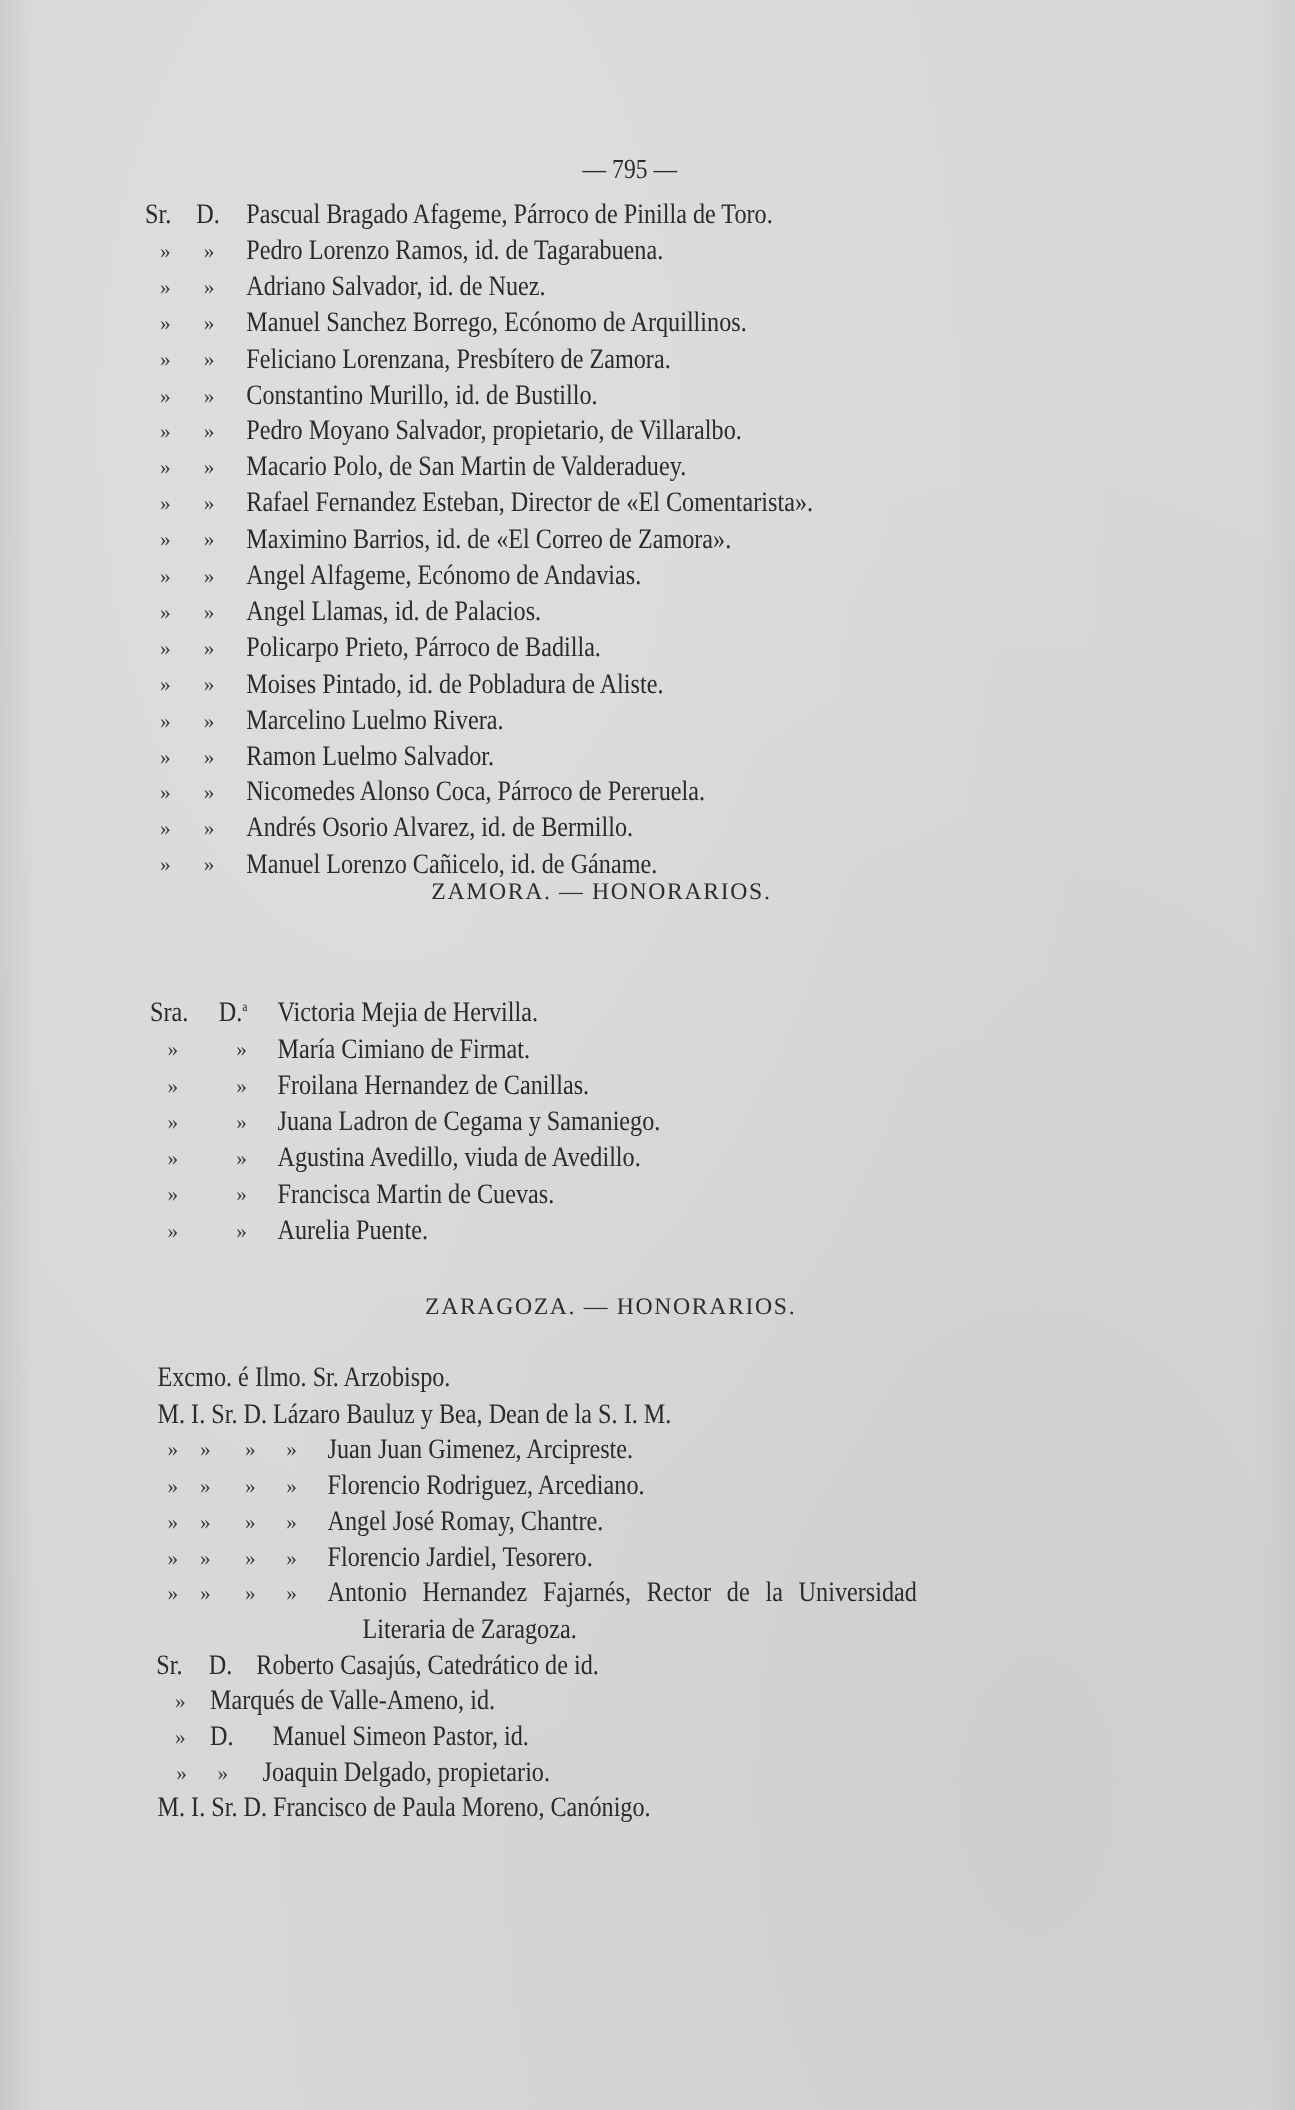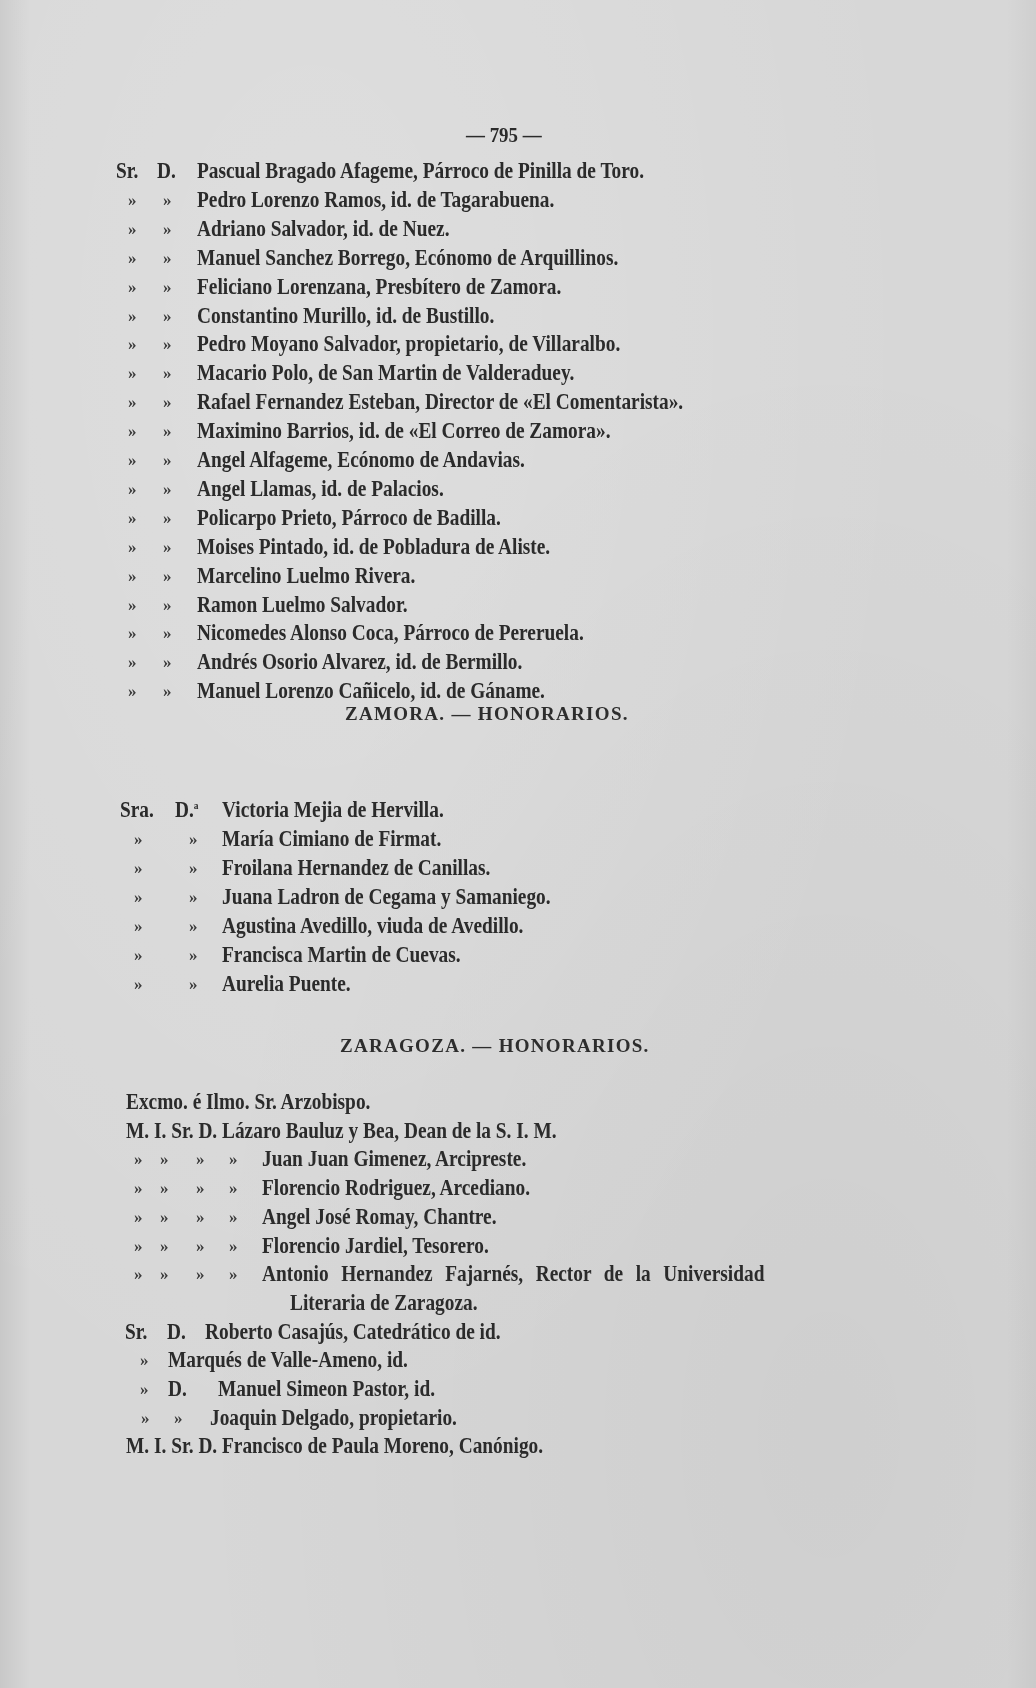--- a/index.html
+++ b/index.html
@@ -6,21 +6,21 @@
   body {
     width: 1036px; height: 1688px; position: relative; overflow: hidden;
     background: #d7d7d7;
     background-image:
       radial-gradient(ellipse at 30% 20%, rgba(255,255,255,0.18), rgba(255,255,255,0) 60%),
       radial-gradient(ellipse at 80% 85%, rgba(0,0,0,0.04), rgba(0,0,0,0) 55%),
       linear-gradient(90deg, rgba(0,0,0,0.07) 0px, rgba(0,0,0,0) 30px, rgba(0,0,0,0) 1006px, rgba(0,0,0,0.04) 1036px);
     font-family: "DejaVu Serif", "Liberation Serif", serif;
     color: #2a2a2a;
   }
-  .page { position: absolute; left: 0; top: 0; width: 975px; height: 1688px; font-weight: bold; }
+  .page { position: absolute; left: 0; top: 0; width: 975px; height: 1688px; }
   .t {
     position: absolute; white-space: nowrap;
     font-family: "Liberation Serif", "DejaVu Serif", serif;
     font-size: 22.5px; line-height: 1; color: #2b2b2b;
     transform-origin: left bottom;
   }
   .cond { transform: scaleX(0.86); }
   .pagenum { font-size: 22px; }
   .heading {
     font-size: 19px; letter-spacing: 1.3px; transform: none; color: #2d2d2d;

